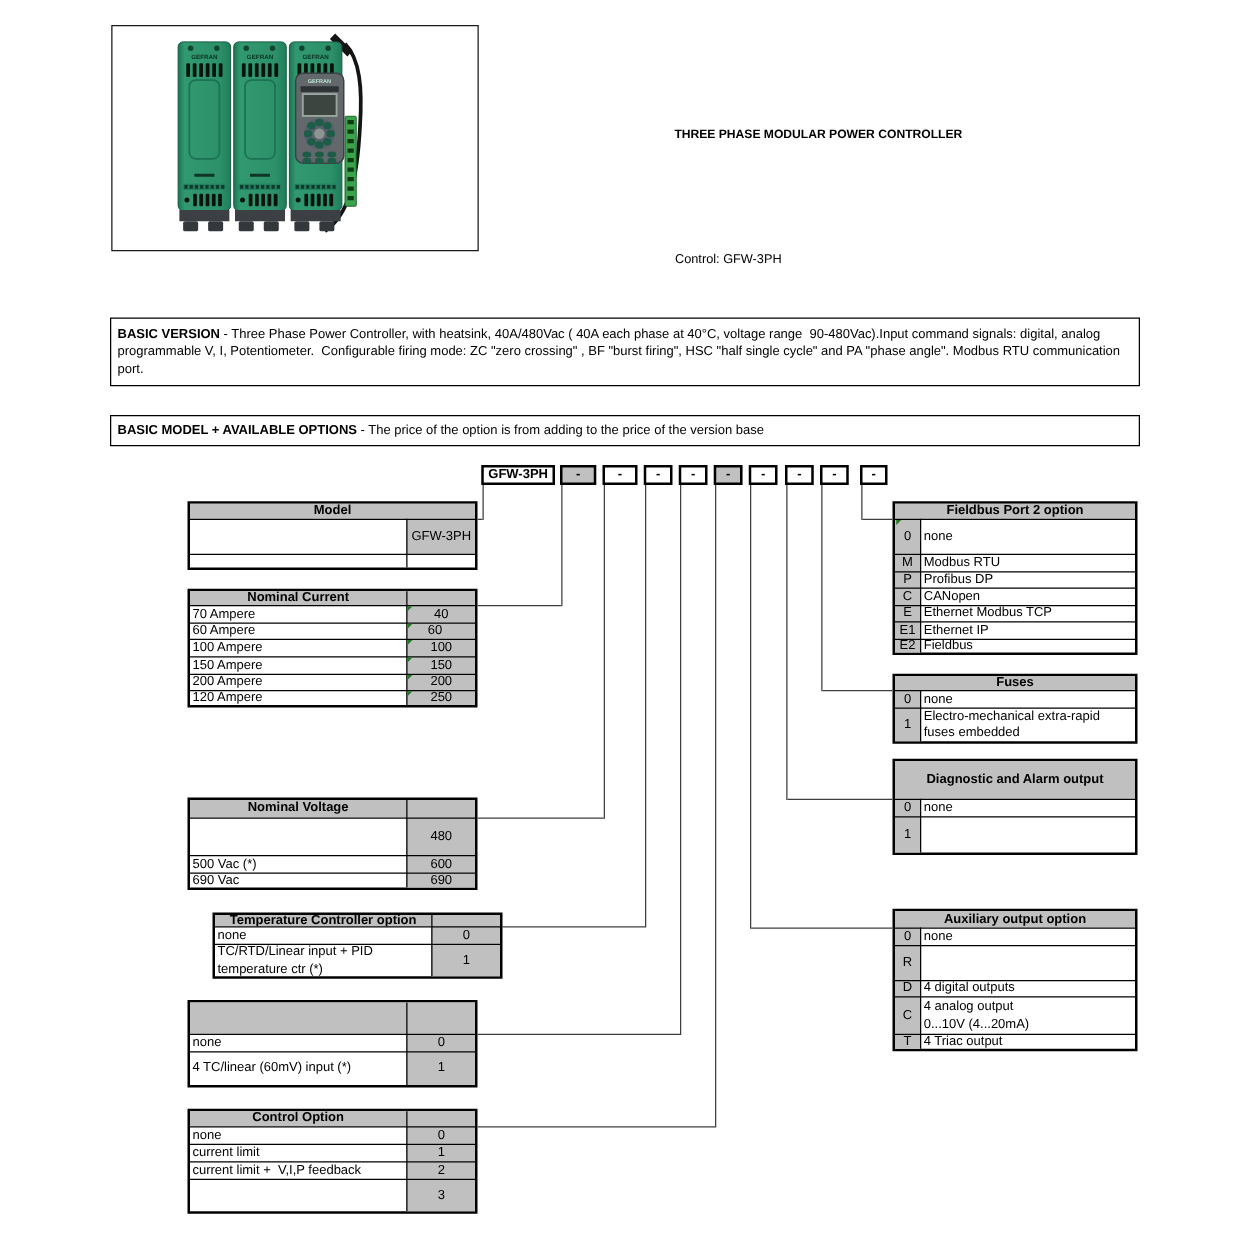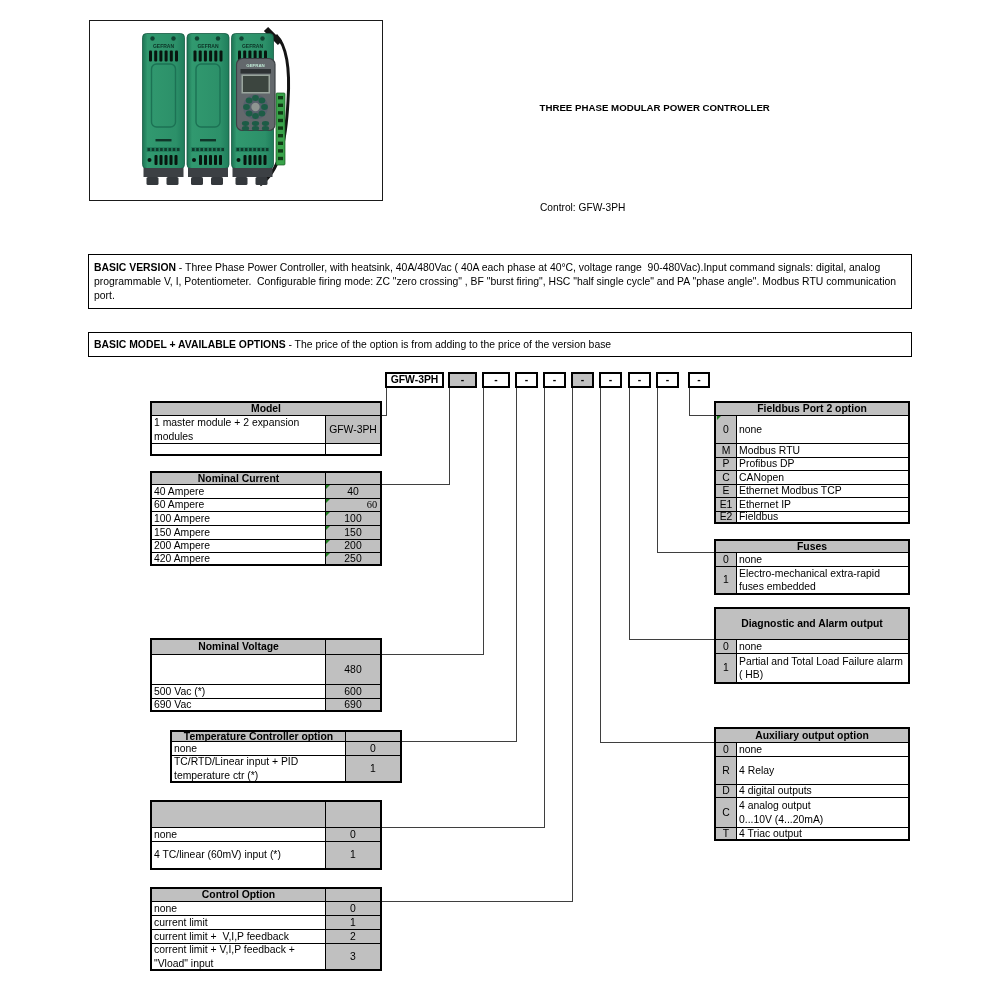--- a/index.html
+++ b/index.html
@@ -186,57 +186,56 @@
 <div class="ln" style="left:658px;top:552px;width:56px;height:1px;"></div>
 <div class="ln" style="left:689px;top:387.5px;width:1px;height:28.5px;"></div>
 <div class="ln" style="left:690px;top:415px;width:24px;height:1px;"></div>
 <div class="tbl" style="left:150px;top:401px;width:232px;height:55px;">
 <div class="cell gray" style="left:0;top:0;width:228px;height:12px;"></div>
 <div class="cell gray" style="left:173px;top:12px;width:55px;height:28px;"></div>
 <div class="gl" style="left:0;top:12px;width:228px;height:1px;"></div>
 <div class="gl" style="left:0;top:40px;width:228px;height:1px;"></div>
 <div class="gl" style="left:173px;top:12px;width:1px;height:39px;"></div>
 <div class="cell vmidc" style="left:0;top:0;width:228px;height:12px;font-weight:bold;">Model</div>
-<div class="cell vmid lab" style="left:0;top:13px;width:171px;height:27px;">1 master module + 2 expansion<br>modules</div>
 <div class="cell vmidc" style="left:174px;top:13px;width:54px;height:27px;">GFW-3PH</div>
 <div class="cell vmid lab" style="left:0;top:41px;width:171px;height:10px;"></div>
 <div class="cell vmidc" style="left:174px;top:41px;width:54px;height:10px;"></div>
 </div>
 <div class="tbl" style="left:150px;top:471px;width:232px;height:95px;">
 <div class="cell gray" style="left:0;top:0;width:228px;height:11px;"></div>
 <div class="cell gray" style="left:173px;top:11px;width:55px;height:14px;"></div>
 <div class="cell gray" style="left:173px;top:25px;width:55px;height:13px;"></div>
 <div class="cell gray" style="left:173px;top:38px;width:55px;height:14px;"></div>
 <div class="cell gray" style="left:173px;top:52px;width:55px;height:14px;"></div>
 <div class="cell gray" style="left:173px;top:66px;width:55px;height:13px;"></div>
 <div class="cell gray" style="left:173px;top:79px;width:55px;height:12px;"></div>
 <div class="gl" style="left:0;top:11px;width:228px;height:1px;"></div>
 <div class="gl" style="left:0;top:25px;width:228px;height:1px;"></div>
 <div class="gl" style="left:0;top:38px;width:228px;height:1px;"></div>
 <div class="gl" style="left:0;top:52px;width:228px;height:1px;"></div>
 <div class="gl" style="left:0;top:66px;width:228px;height:1px;"></div>
 <div class="gl" style="left:0;top:79px;width:228px;height:1px;"></div>
 <div class="gl" style="left:173px;top:0px;width:1px;height:91px;"></div>
 <div class="cell vmidc" style="left:0;top:0;width:173px;height:11px;font-weight:bold;">Nominal Current</div>
-<div class="cell vmid lab" style="left:0;top:12px;width:171px;height:13px;">40 Ampere</div>
+<div class="cell vmid lab" style="left:0;top:12px;width:171px;height:13px;">70 Ampere</div>
 <div class="cell vmidc" style="left:174px;top:12px;width:54px;height:13px;">40</div>
 <div class="tri" style="left:174px;top:12px;"></div>
 <div class="cell vmid lab" style="left:0;top:26px;width:171px;height:12px;">60 Ampere</div>
-<div class="cell vmidc" style="left:190px;top:26px;width:60px;height:12px;font-family:Liberation Serif, serif;">60</div>
+<div class="cell vmidc" style="left:166px;top:26px;width:60px;height:12px;">60</div>
 <div class="tri" style="left:174px;top:26px;"></div>
 <div class="cell vmid lab" style="left:0;top:39px;width:171px;height:13px;">100 Ampere</div>
 <div class="cell vmidc" style="left:174px;top:39px;width:54px;height:13px;">100</div>
 <div class="tri" style="left:174px;top:39px;"></div>
 <div class="cell vmid lab" style="left:0;top:53px;width:171px;height:13px;">150 Ampere</div>
 <div class="cell vmidc" style="left:174px;top:53px;width:54px;height:13px;">150</div>
 <div class="tri" style="left:174px;top:53px;"></div>
 <div class="cell vmid lab" style="left:0;top:67px;width:171px;height:12px;">200 Ampere</div>
 <div class="cell vmidc" style="left:174px;top:67px;width:54px;height:12px;">200</div>
 <div class="tri" style="left:174px;top:67px;"></div>
-<div class="cell vmid lab" style="left:0;top:80px;width:171px;height:11px;">420 Ampere</div>
+<div class="cell vmid lab" style="left:0;top:80px;width:171px;height:11px;">120 Ampere</div>
 <div class="cell vmidc" style="left:174px;top:80px;width:54px;height:11px;">250</div>
 <div class="tri" style="left:174px;top:80px;"></div>
 </div>
 <div class="tbl" style="left:150px;top:638px;width:232px;height:74px;">
 <div class="cell gray" style="left:0;top:0;width:228px;height:14px;"></div>
 <div class="cell gray" style="left:173px;top:14px;width:55px;height:30px;"></div>
 <div class="cell gray" style="left:173px;top:44px;width:55px;height:14px;"></div>
 <div class="cell gray" style="left:173px;top:58px;width:55px;height:12px;"></div>
 <div class="gl" style="left:0;top:14px;width:228px;height:1px;"></div>
 <div class="gl" style="left:0;top:44px;width:228px;height:1px;"></div>
@@ -285,21 +284,20 @@
 <div class="gl" style="left:0;top:40px;width:228px;height:1px;"></div>
 <div class="gl" style="left:0;top:54px;width:228px;height:1px;"></div>
 <div class="gl" style="left:173px;top:0px;width:1px;height:80px;"></div>
 <div class="cell vmidc" style="left:0;top:0;width:173px;height:12px;font-weight:bold;">Control Option</div>
 <div class="cell vmid lab" style="left:0;top:13px;width:171px;height:13px;">none</div>
 <div class="cell vmidc" style="left:174px;top:13px;width:54px;height:13px;">0</div>
 <div class="cell vmid lab" style="left:0;top:27px;width:171px;height:13px;">current limit</div>
 <div class="cell vmidc" style="left:174px;top:27px;width:54px;height:13px;">1</div>
 <div class="cell vmid lab" style="left:0;top:41px;width:171px;height:13px;">current limit +&nbsp; V,I,P feedback</div>
 <div class="cell vmidc" style="left:174px;top:41px;width:54px;height:13px;">2</div>
-<div class="cell vmid lab" style="left:0;top:55px;width:171px;height:25px;">corrent limit + V,I,P feedback +<br>"Vload" input</div>
 <div class="cell vmidc" style="left:174px;top:55px;width:54px;height:25px;">3</div>
 </div>
 <div class="tbl" style="left:714px;top:401px;width:196px;height:123px;">
 <div class="cell gray" style="left:0;top:0;width:192px;height:12px;"></div>
 <div class="cell gray" style="left:0;top:12px;width:20px;height:28px;"></div>
 <div class="cell gray" style="left:0;top:40px;width:20px;height:14px;"></div>
 <div class="cell gray" style="left:0;top:54px;width:20px;height:13px;"></div>
 <div class="cell gray" style="left:0;top:67px;width:20px;height:14px;"></div>
 <div class="cell gray" style="left:0;top:81px;width:20px;height:13px;"></div>
 <div class="cell gray" style="left:0;top:94px;width:20px;height:14px;"></div>
@@ -346,38 +344,36 @@
 <div class="cell gray" style="left:0;top:0;width:192px;height:30px;"></div>
 <div class="cell gray" style="left:0;top:30px;width:20px;height:14px;"></div>
 <div class="cell gray" style="left:0;top:44px;width:20px;height:29px;"></div>
 <div class="gl" style="left:0;top:30px;width:192px;height:1px;"></div>
 <div class="gl" style="left:0;top:44px;width:192px;height:1px;"></div>
 <div class="gl" style="left:20px;top:30px;width:1px;height:43px;"></div>
 <div class="cell vmidc" style="left:0;top:0;width:192px;height:30px;font-weight:bold;">Diagnostic and Alarm output</div>
 <div class="cell vmidc" style="left:0;top:31px;width:20px;height:13px;">0</div>
 <div class="cell vmid lab" style="left:21px;top:31px;width:169px;height:13px;">none</div>
 <div class="cell vmidc" style="left:0;top:45px;width:20px;height:28px;">1</div>
-<div class="cell vmid lab" style="left:21px;top:45px;width:169px;height:28px;">Partial and Total Load Failure alarm<br>( HB)</div>
 </div>
 <div class="tbl" style="left:714px;top:727px;width:196px;height:114px;">
 <div class="cell gray" style="left:0;top:0;width:192px;height:13px;"></div>
 <div class="cell gray" style="left:0;top:13px;width:20px;height:14px;"></div>
 <div class="cell gray" style="left:0;top:27px;width:20px;height:28px;"></div>
 <div class="cell gray" style="left:0;top:55px;width:20px;height:13px;"></div>
 <div class="cell gray" style="left:0;top:68px;width:20px;height:30px;"></div>
 <div class="cell gray" style="left:0;top:98px;width:20px;height:12px;"></div>
 <div class="gl" style="left:0;top:13px;width:192px;height:1px;"></div>
 <div class="gl" style="left:0;top:27px;width:192px;height:1px;"></div>
 <div class="gl" style="left:0;top:55px;width:192px;height:1px;"></div>
 <div class="gl" style="left:0;top:68px;width:192px;height:1px;"></div>
 <div class="gl" style="left:0;top:98px;width:192px;height:1px;"></div>
 <div class="gl" style="left:20px;top:13px;width:1px;height:97px;"></div>
 <div class="cell vmidc" style="left:0;top:0;width:192px;height:13px;font-weight:bold;">Auxiliary output option</div>
 <div class="cell vmidc" style="left:0;top:14px;width:20px;height:13px;">0</div>
 <div class="cell vmid lab" style="left:21px;top:14px;width:169px;height:13px;">none</div>
 <div class="cell vmidc" style="left:0;top:28px;width:20px;height:27px;">R</div>
-<div class="cell vmid lab" style="left:21px;top:28px;width:169px;height:27px;">4 Relay</div>
 <div class="cell vmidc" style="left:0;top:56px;width:20px;height:12px;">D</div>
 <div class="cell vmid lab" style="left:21px;top:56px;width:169px;height:12px;">4 digital outputs</div>
 <div class="cell vmidc" style="left:0;top:69px;width:20px;height:29px;">C</div>
 <div class="cell vmid lab" style="left:21px;top:69px;width:169px;height:29px;">4 analog output<br>0...10V (4...20mA)</div>
 <div class="cell vmidc" style="left:0;top:99px;width:20px;height:11px;">T</div>
 <div class="cell vmid lab" style="left:21px;top:99px;width:169px;height:11px;">4 Triac output</div>
 </div>
 </body></html>

